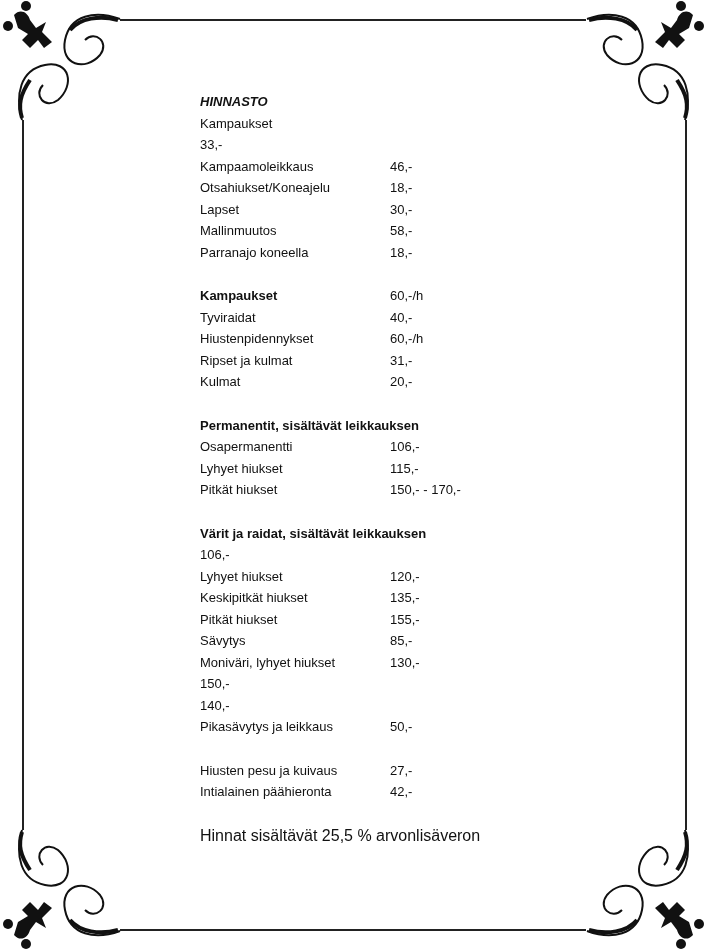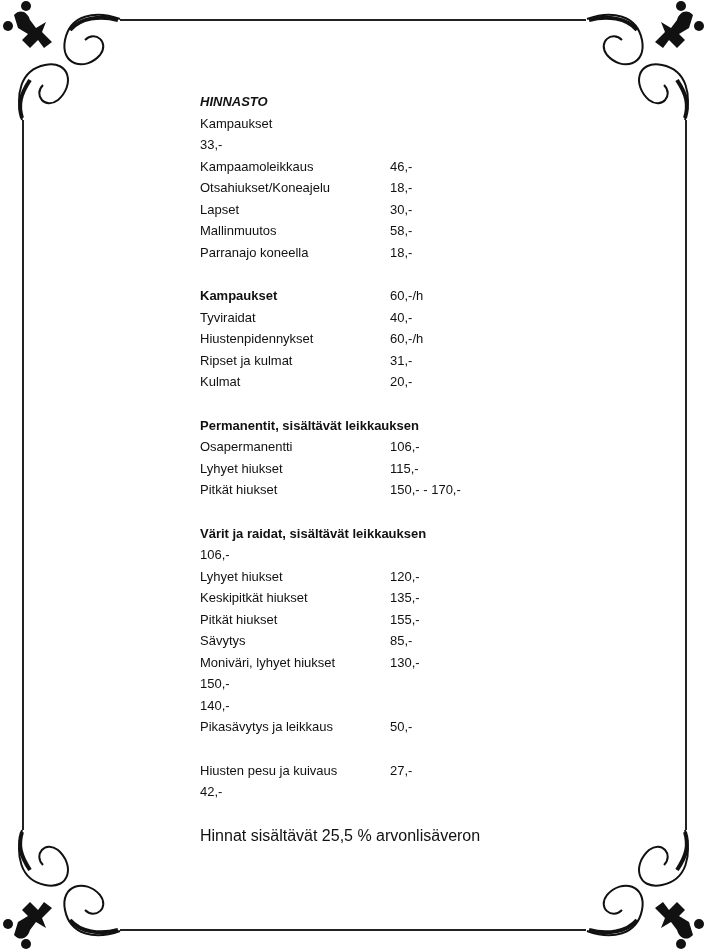--- a/index.html
+++ b/index.html
@@ -191,19 +191,20 @@
           <span class="price">50,-</span>
         </div>
       </div>
       <div>
         <div class="gap"></div>
         <div class="row">
           <span class="label">Hiusten pesu ja kuivaus</span>
           <span class="price">27,-</span>
         </div>
         <div class="row">
+          <span class="label">Intialainen päähieronta</span>
           <span class="price">42,-</span>
         </div>
       </div>
     </div>
   <div class="gap"></div>
   <div class="note">Hinnat sisältävät 25,5 % arvonlisäveron</div>
 </div>
 
 </body></html>

